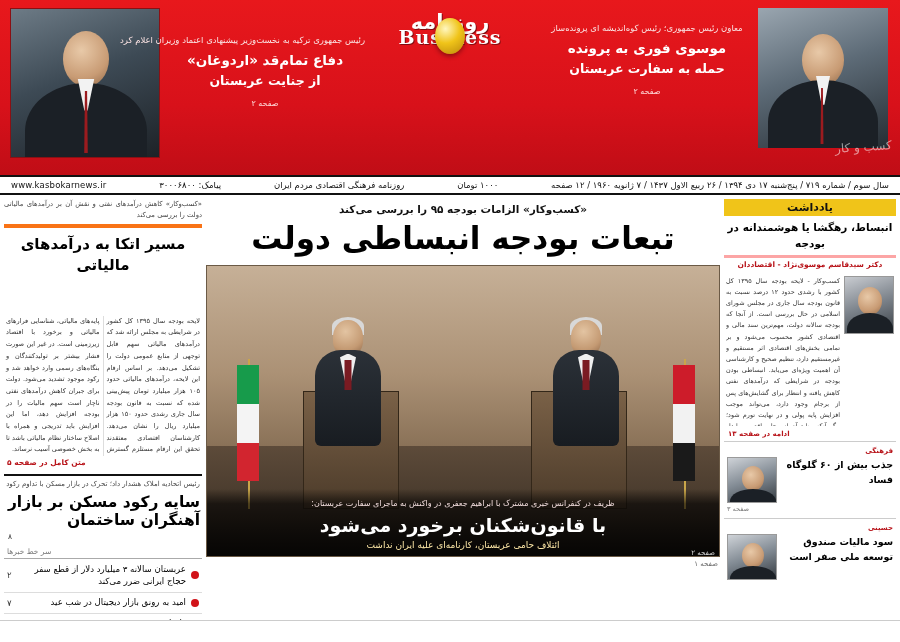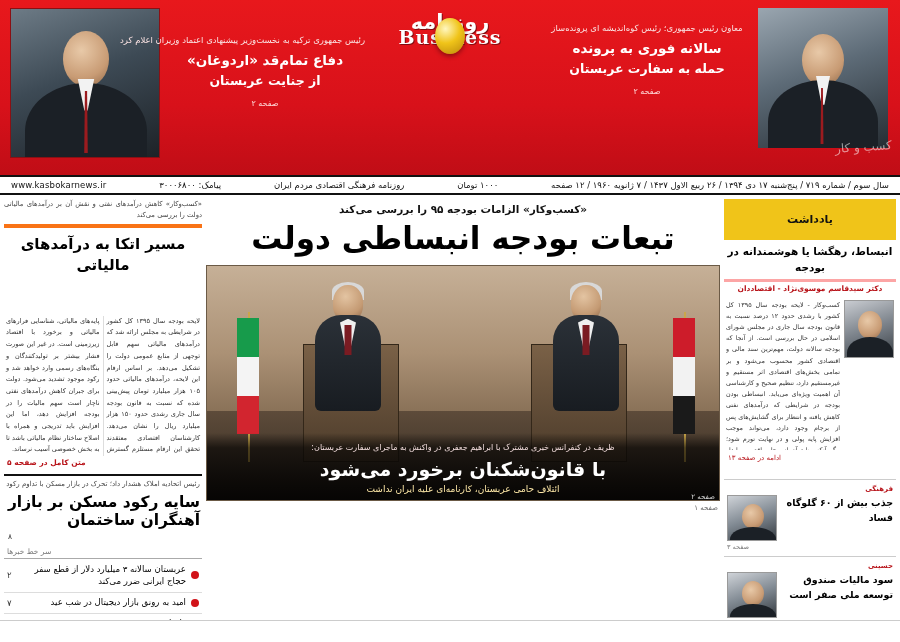--- a/index.html
+++ b/index.html
@@ -146,21 +146,21 @@
   .col-right { width: 172px; }      
   .col-center { flex: 1; }
   .col-left { width: 198px; }       
 
   
   .panel-title {
     background: #f0c419;
     color: #111;
     font-size: 11px; font-weight: bold;
     text-align: center;
-    padding: 14px 0;
+    padding: 2px 0;
   }
   .note-head {
     font-size: 10.5px; font-weight: bold; line-height: 1.5;
     text-align: center; padding: 4px 3px 3px;
     border-bottom: 3px solid #fca5a5;
   }
   .note-body {
     display: flex; gap: 4px; padding: 4px 2px;
   }
   .note-text {
@@ -172,21 +172,21 @@
     font-size: 7.5px; font-weight: bold; text-align: center;
     color: #b8141a; margin: 2px 0 3px;
   }
   .thumb {
     width: 50px; height: 58px; flex: none;
     background: linear-gradient(160deg,#c9ccd1 0%, #7d848c 50%, #3a4046 100%);
     border: 1px solid #999;
     position: relative; overflow: hidden;
   }
   .more-link {
-    font-size: 7px; color: #b8141a; text-align: left; padding: 0 4px 17px;
+    font-size: 7px; color: #b8141a; text-align: left; padding: 0 4px 3px; font-weight: bold;
   }
 
   .mini-item {
     border-top: 1px solid #ccc;
     padding: 5px 3px;
   }
   .mini-cat {
     font-size: 7px; color: #b8141a; font-weight: bold; margin-bottom: 2px;
   }
   .mini-row { display: flex; gap: 5px; align-items: flex-start; }
@@ -207,21 +207,21 @@
     font-size: 10.5px; text-align: center; color: #111;
     padding: 4px 0 2px; font-weight: bold;
   }
   .main-head {
     font-size: 31px; font-weight: bold; text-align: center;
     line-height: 1.25; padding: 2px 4px 7px;
     letter-spacing: -0.5px;
   }
   .photo-main {
     position: relative;
-    width: 100%; height: 236px;
+    width: 100%; height: 292px;
     background: linear-gradient(180deg,#b9a58f 0%, #9d8368 38%, #6d5844 70%, #3b2f25 100%);
     overflow: hidden;
     border: 1px solid #6b5a46;
   }
   .pm-wall {
     position: absolute; left: 0; right: 0; top: 0; height: 62%;
     background: linear-gradient(180deg,#c6b097 0%, #ab9175 60%, #8a7258 100%);
   }
   .pm-floor {
     position: absolute; left: 0; right: 0; bottom: 0; height: 38%;
@@ -362,21 +362,21 @@
     <div class="mh-text mh-left">
       <div class="kicker">رئیس جمهوری ترکیه به نخست‌وزیر پیشنهادی اعتماد وزیران اعلام کرد</div>
       <div class="big">دفاع تمام‌قد «اردوغان»</div>
       <div class="big s2">از جنایت عربستان</div>
       <div class="pg">صفحه ۲</div>
     </div>
 
     <div class="mh-text mh-right">
       <div class="kicker">معاون رئیس جمهوری؛
 رئیس کوه‌اندیشه ای پرونده‌ساز</div>
-      <div class="big">سالانه فوری به پرونده</div>
+      <div class="big">موسوی فوری به پرونده</div>
       <div class="big s2">حمله به سفارت عربستان</div>
       <div class="pg">صفحه ۲</div>
     </div>
 
     <div class="logo-wrap">
       <div class="logo-small">روزنامه</div>
       <div class="logo-en">Business</div>
       <div class="logo-ball"></div>
     </div>
 

